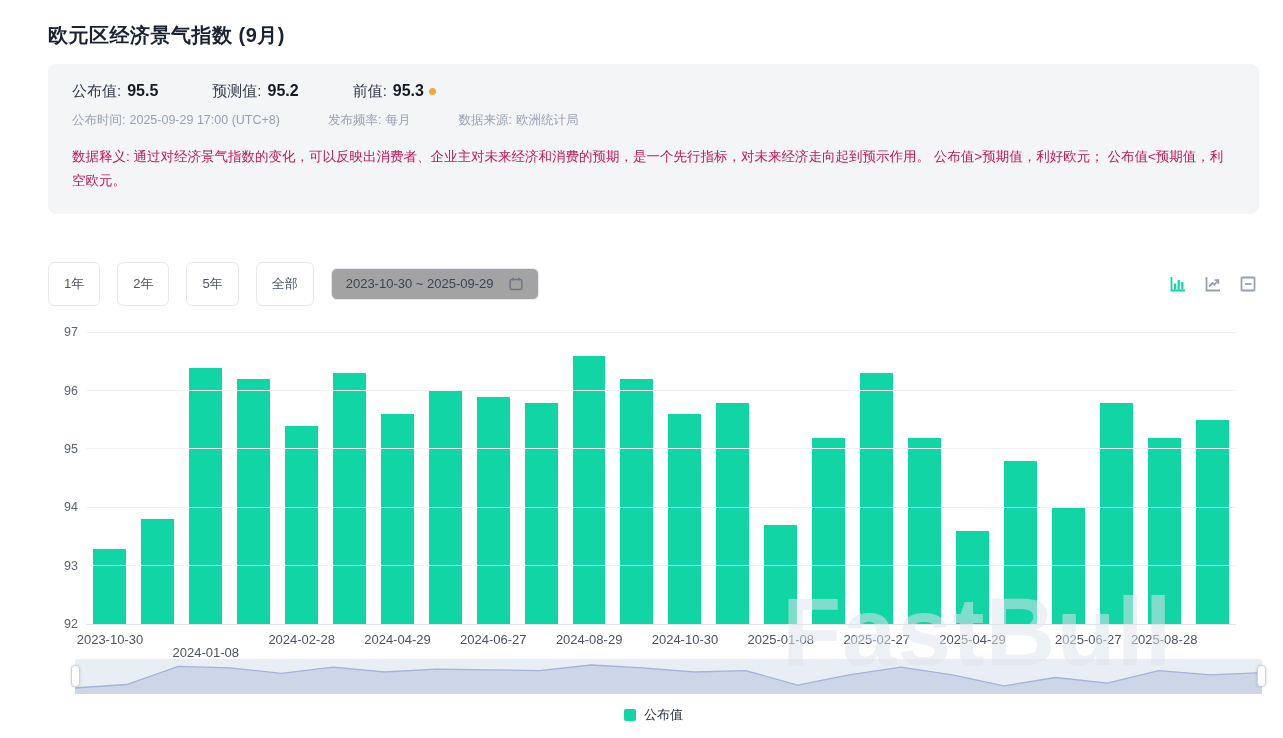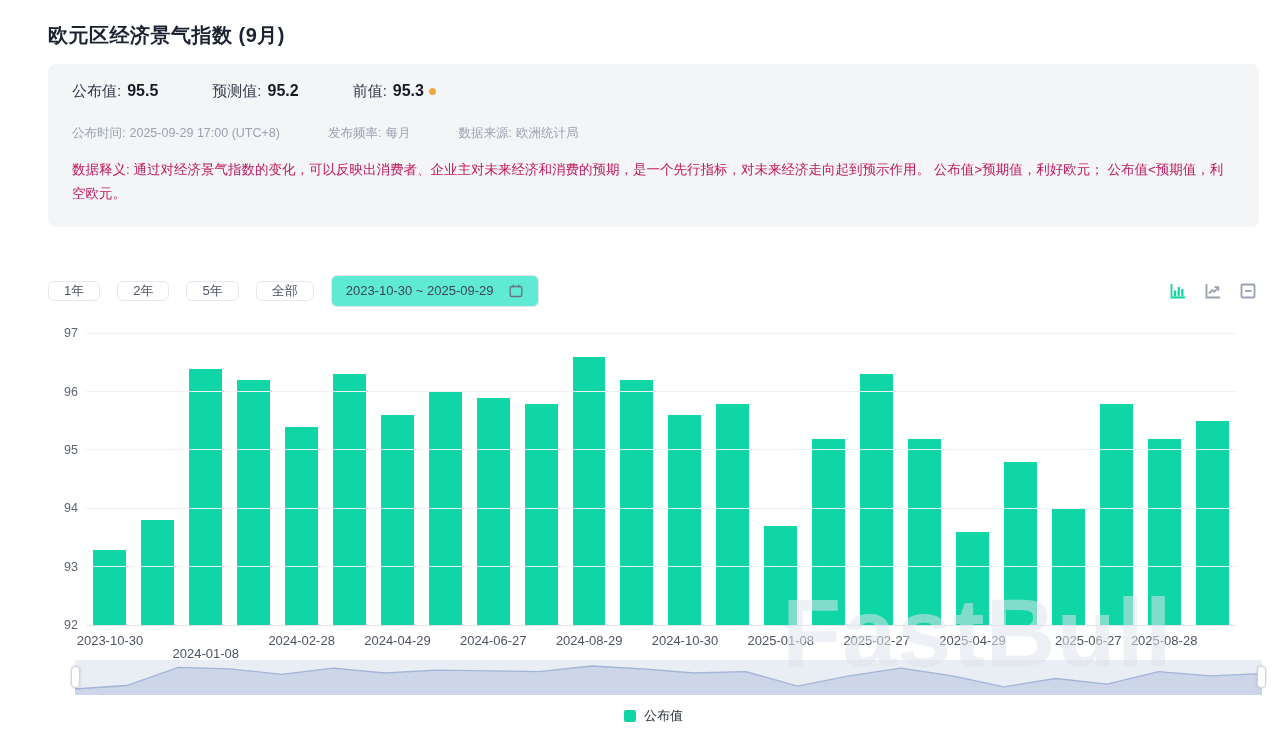--- a/index.html
+++ b/index.html
@@ -9,30 +9,30 @@
 
   
   .title { font-size:20px; font-weight:bold; color:#1b2230; letter-spacing:.5px; }
 
   .card { margin-top:15px; background:#f4f5f7; border-radius:8px; padding:18px 24px 20px; }
   .stats { display:flex; align-items:center; gap:54px; }
   .stat { display:flex; align-items:baseline; }
   .s-label { font-size:15px; color:#303a49; }
   .s-value { font-size:16px; font-weight:bold; color:#141a24; margin-left:6px; }
   .dot { width:7px; height:7px; border-radius:50%; display:inline-block; margin-left:5px; align-self:center; }
-  .meta { display:flex; gap:48px; margin-top:24px; font-size:12.5px; color:#9aa2b0; }
+  .meta { display:flex; gap:48px; margin-top:11px; font-size:12.5px; color:#9aa2b0; }
   .meta .m-label { margin-right:4px; }
   .desc { margin-top:16px; font-size:13.5px; color:#be185d; line-height:1.8; padding-right:8px; }
 
   
   .controls { margin-top:48px; display:flex; align-items:center; }
-  .btn { height:20px; padding:0 15px; background:#fff; border:1px solid #e5e8ee; border-radius:6px;
+  .btn { height:44px; padding:0 15px; background:#fff; border:1px solid #e5e8ee; border-radius:6px;
          font-size:13px; color:#4d5565; margin-right:17px; cursor:pointer; display:flex; align-items:center;
          font-family:inherit; }
-  .date-ctl { height:32px; padding:0 14px; background:#5eead4; border:1px solid #e5e8ee; border-radius:6px;
+  .date-ctl { height:32px; padding:0 14px; background:#a3a3a3; border:1px solid #e5e8ee; border-radius:6px;
          font-size:13px; color:#3c4454; display:flex; align-items:center; gap:14px; cursor:pointer; }
   .spacer { flex:1; }
   .cticons { display:flex; align-items:center; gap:13px; }
   .ctbtn { width:22px; height:22px; background:none; border:none; padding:1px; cursor:pointer; }
 
   
   .chart-section { position:relative; margin-top:15px; }
   .plot { position:relative; height:292px; margin-left:38px; margin-right:23px; margin-top:27px; }
   .gridline { position:absolute; left:0; right:0; height:1px; background:#eef0f3; }
   .gridline.base { background:#e2e5ea; }

